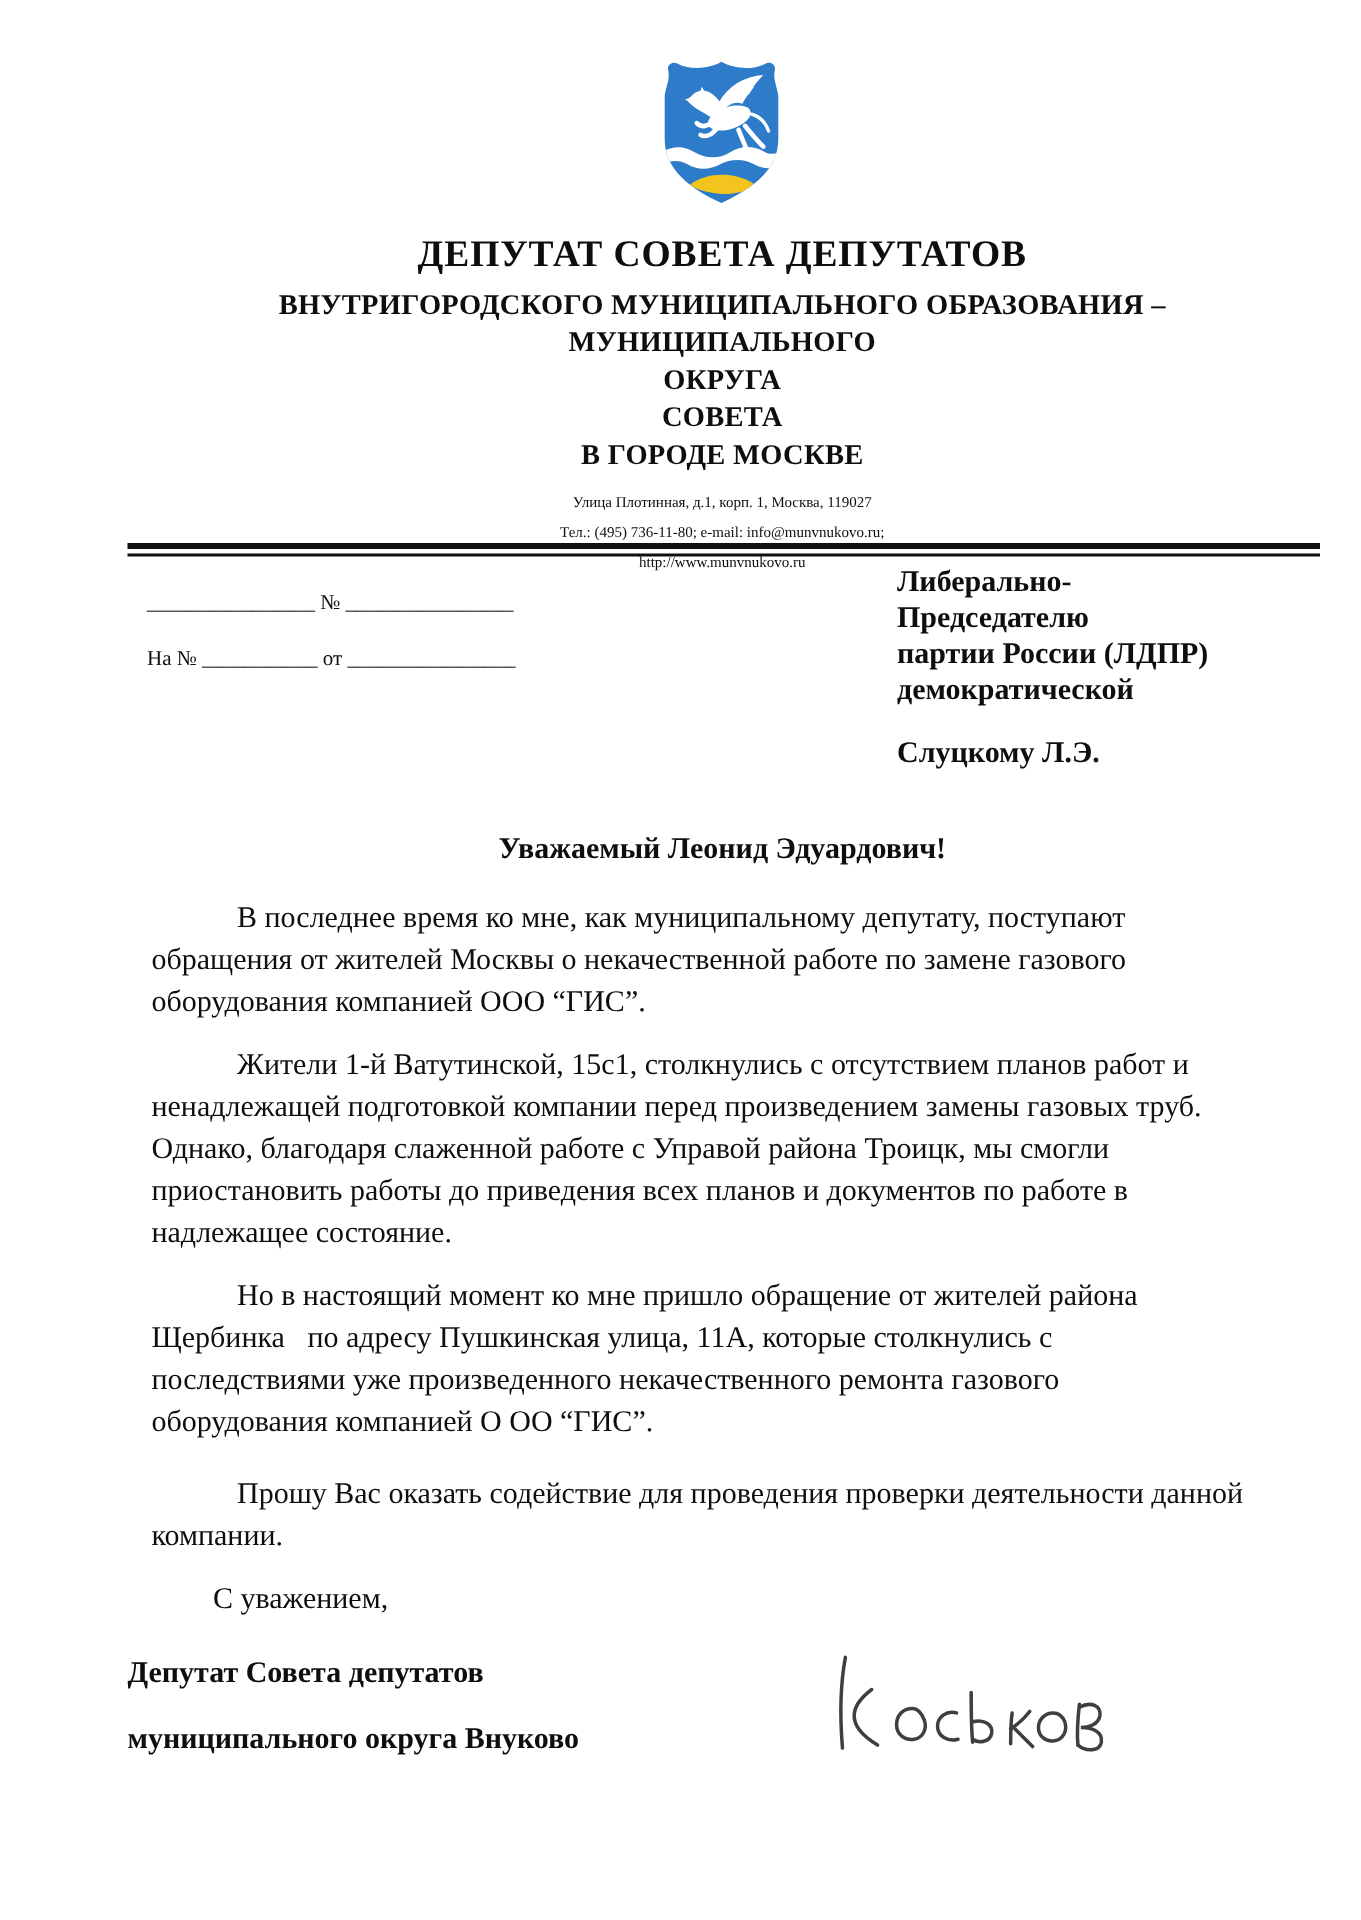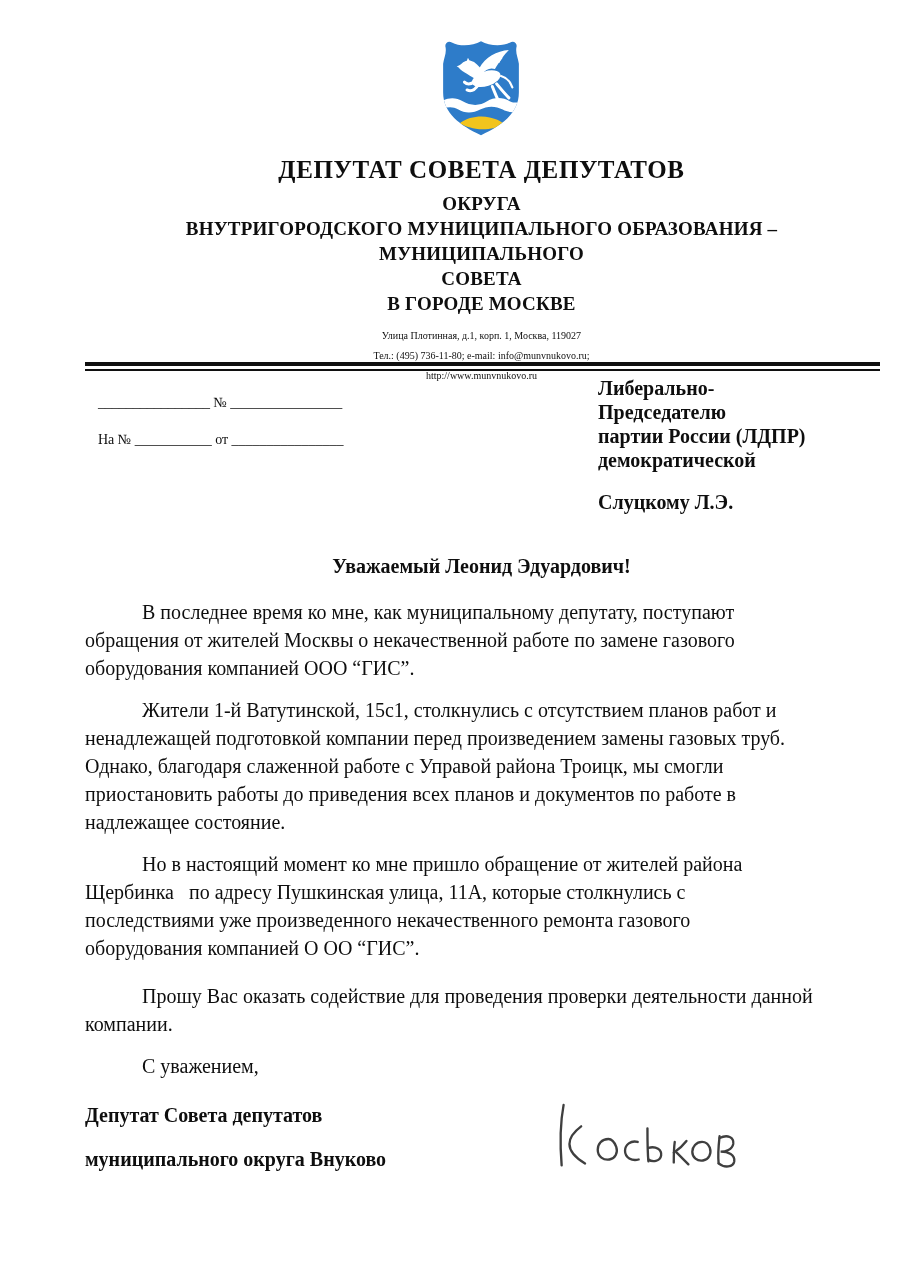--- a/index.html
+++ b/index.html
@@ -38,21 +38,21 @@
 
   
   .addressee { left:598px; top:376px; width:250px; font-size:20px; font-weight:bold; }
   .addressee .a-line { line-height:24px; }
   .addressee .a-name { margin-top:18px; line-height:24px; }
 
   
   .salutation { left:85px; top:553px; width:793px; text-align:center;
                 font-size:20px; font-weight:bold; line-height:26px; }
   .body-text { left:85px; top:598px; width:800px; font-size:20px; }
-  .para { line-height:28px; white-space:pre-wrap; text-indent:57px; margin:0 0 14px 0; }
+  .para { line-height:28px; white-space:pre-wrap; text-indent:57px; margin:0 0 14px 16px; }
   .para.p3 { margin-bottom:20px; }
   .closing { line-height:28px; text-indent:57px; margin-top:14px; }
 
   
   .signer { left:85px; top:1100px; width:520px; font-size:20px; font-weight:bold; }
   .signer .s-line1 { line-height:30px; }
   .signer .s-line2 { line-height:30px; margin-top:14px; }
   .handwriting { left:548px; top:1095px; width:195px; height:90px; }
   .handwriting svg { width:100%; height:100%; display:block; }
 </style>
@@ -88,22 +88,22 @@
           <path d="M146,92 C160,96 168,106 172,118" stroke-width="5"></path>
         </g>
       </g>
     </g>
   </svg>
 </div>
 
 <div class="abs letterhead">
   <div class="doc-title">ДЕПУТАТ СОВЕТА ДЕПУТАТОВ</div>
   <div class="org-lines">
+    <div>ВНУТРИГОРОДСКОГО МУНИЦИПАЛЬНОГО ОБРАЗОВАНИЯ – МУНИЦИПАЛЬНОГО</div>
     <div>ОКРУГА</div>
-    <div>ВНУТРИГОРОДСКОГО МУНИЦИПАЛЬНОГО ОБРАЗОВАНИЯ – МУНИЦИПАЛЬНОГО</div>
     <div>СОВЕТА</div>
     <div>В ГОРОДЕ МОСКВЕ</div>
   </div>
   <div class="addr-lines">
     <div>Улица Плотинная, д.1, корп. 1, Москва, 119027</div>
     <div>Тел.: (495) 736-11-80; e-mail: info@munvnukovo.ru;</div>
     <div>http://www.munvnukovo.ru</div>
   </div>
 </div>
 

